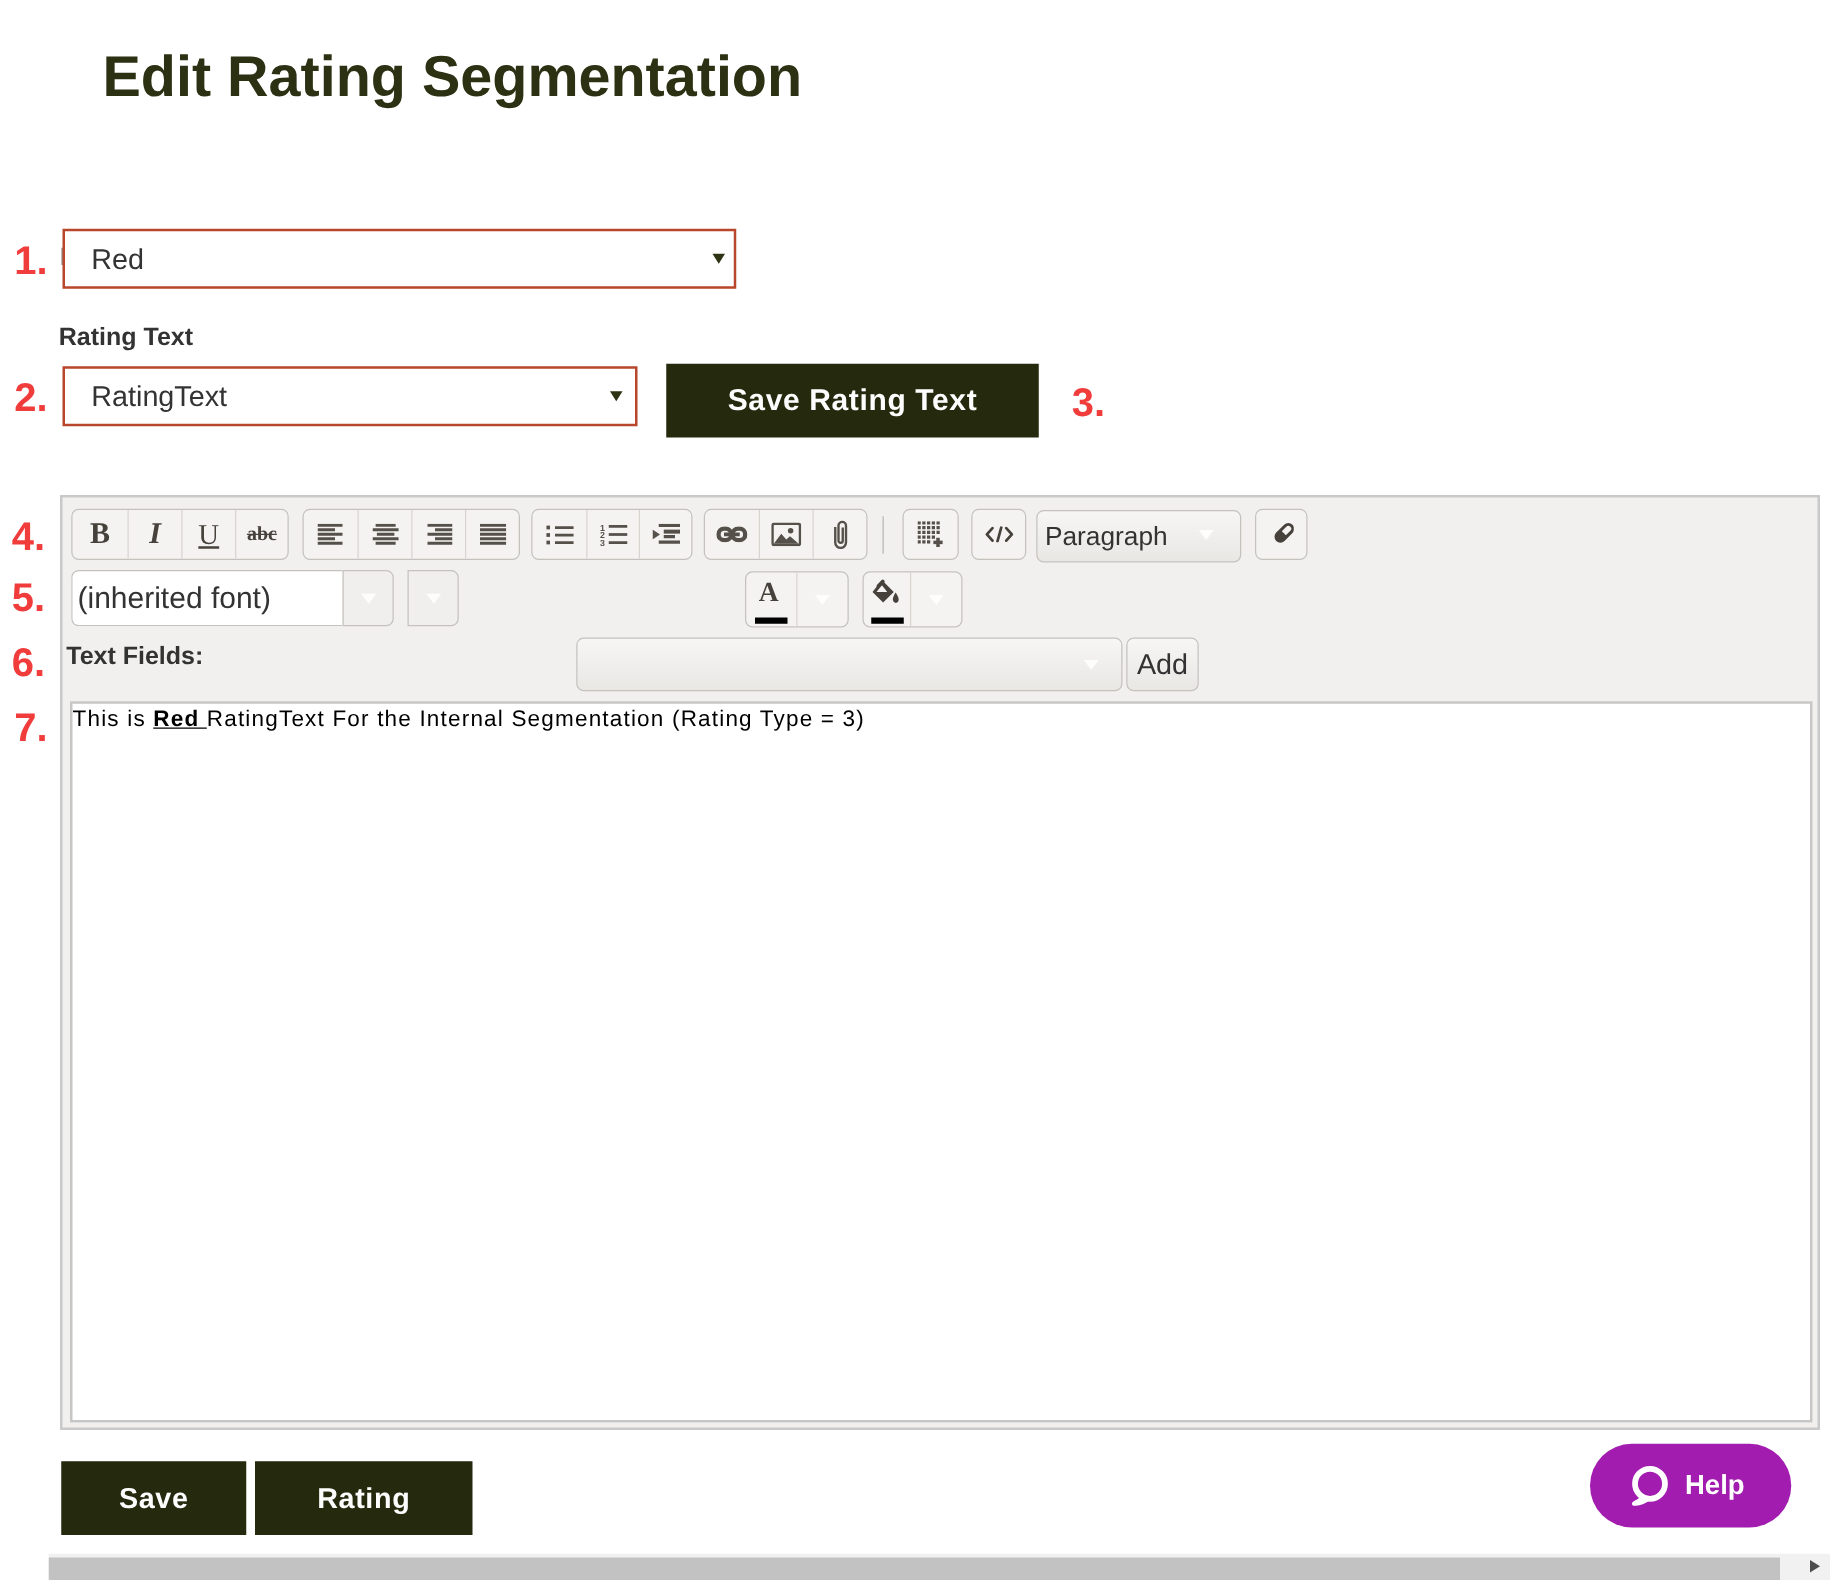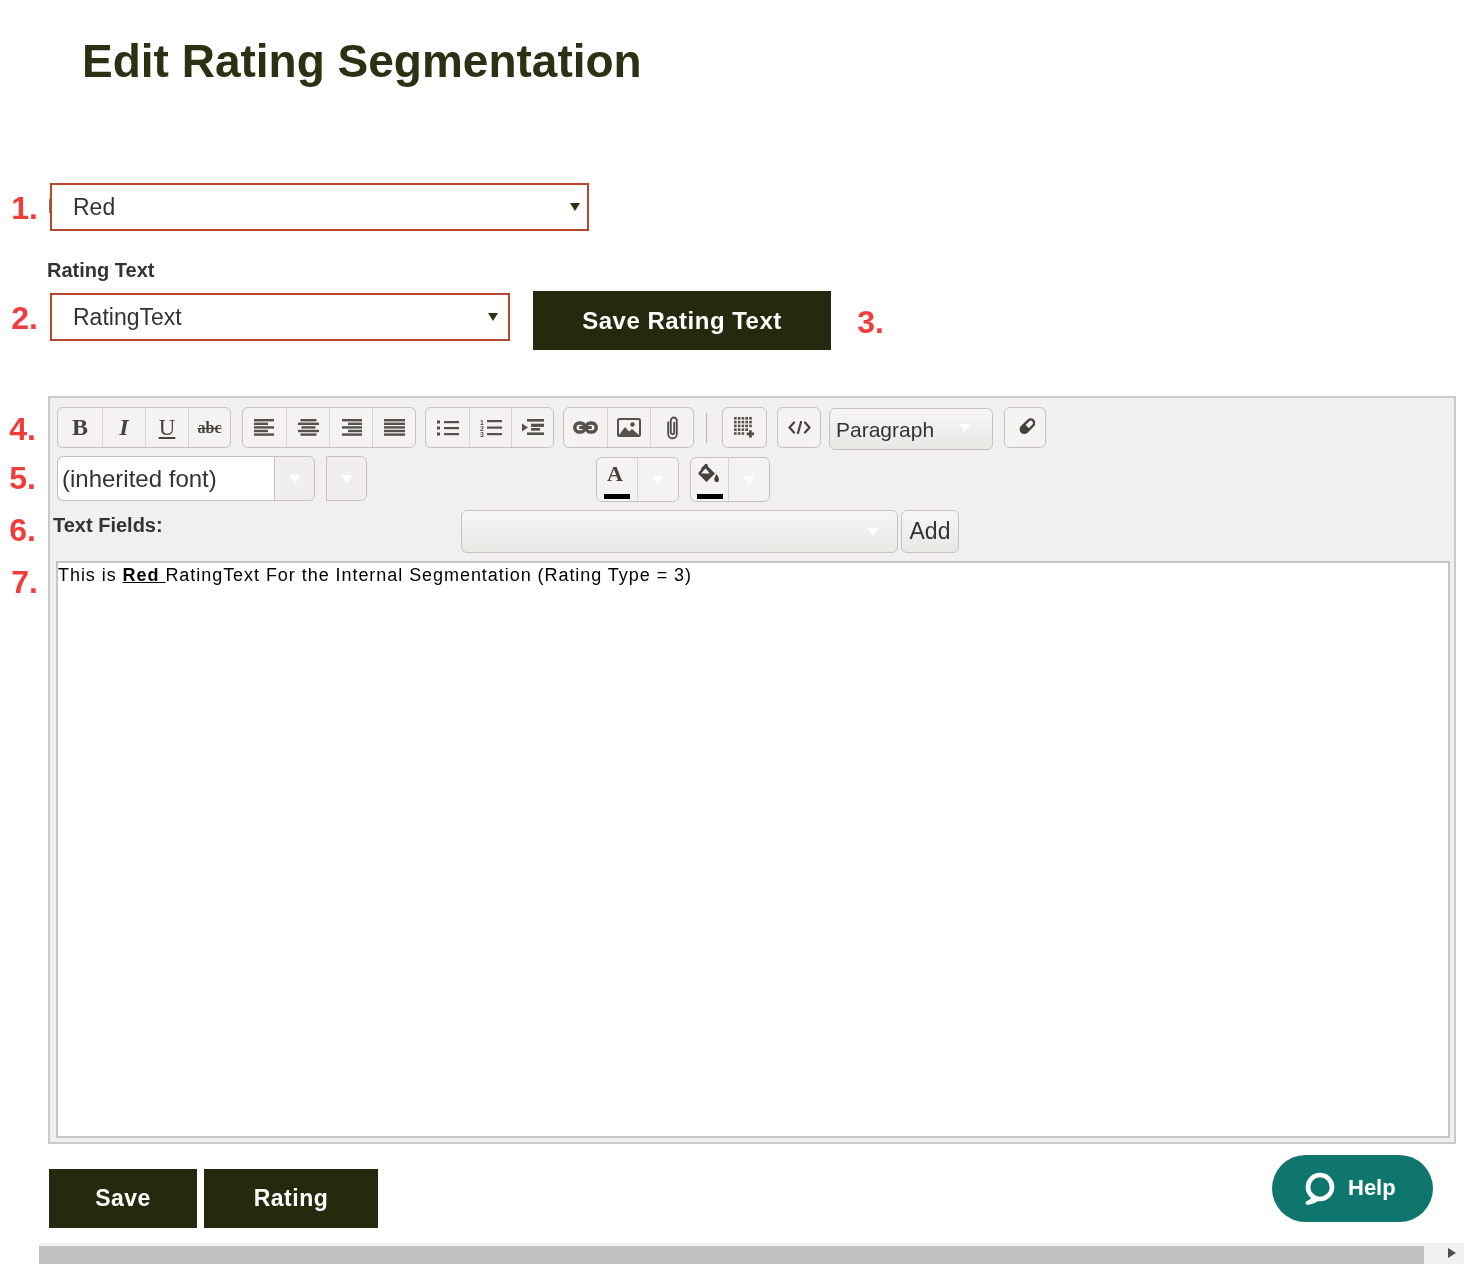--- a/index.html
+++ b/index.html
@@ -281,21 +281,21 @@
     <div class="abs" id="add-btn" style="left:851px;top:112px;width:58px;height:43px;border:1px solid #c5c2be;border-radius:6px;background:linear-gradient(#f7f6f4,#e9e7e4);box-sizing:border-box;display:flex;align-items:center;justify-content:center;font-size:23px;color:#333;">Add</div>
 
     <div class="abs" id="content" style="left:6px;top:163px;width:1394px;height:577px;background:#fff;border:2px solid #c6c6c6;box-sizing:border-box;">
       <div style="position:absolute;left:0px;top:1px;font-size:18px;letter-spacing:0.95px;line-height:22px;color:#000;">This is <b><u>Red&nbsp;</u></b>RatingText For the Internal Segmentation (Rating Type = 3)</div>
     </div>
   </div>
 
   <div class="btn" style="left:49px;top:1169px;width:148px;height:59px;font-size:23px;">Save</div>
   <div class="btn" style="left:204px;top:1169px;width:174px;height:59px;font-size:23px;">Rating</div>
 
-  <div class="abs" id="help" style="left:1272px;top:1155px;width:161px;height:67px;border-radius:34px;background:#0f766e;">
+  <div class="abs" id="help" style="left:1272px;top:1155px;width:161px;height:67px;border-radius:34px;background:#a21caf;">
     <svg style="position:absolute;left:30px;top:17px;" width="34" height="34" viewBox="0 0 34 34">
       <circle cx="18" cy="15" r="12" fill="none" stroke="#fff" stroke-width="4.6"></circle>
       <path d="M12.5 24.5 Q9.5 28.5 5.5 30.2 Q3.6 31.6 6.5 31.4 Q12 30.8 16.5 27.5 Z" fill="#fff" stroke="#fff" stroke-width="2.5" stroke-linejoin="round"></path>
     </svg>
     <span style="position:absolute;left:76px;top:20px;font-size:22px;font-weight:bold;color:#fff;">Help</span>
   </div>
 
   <div class="abs" style="left:0;top:1243px;width:1464px;height:21px;background:#f1f1f1;"></div>
   <div class="abs" style="left:0;top:1243px;width:39px;height:21px;background:#fff;"></div>
   <div class="abs" style="left:39px;top:1246px;width:1385px;height:18px;background:#c2c2c2;"></div>

